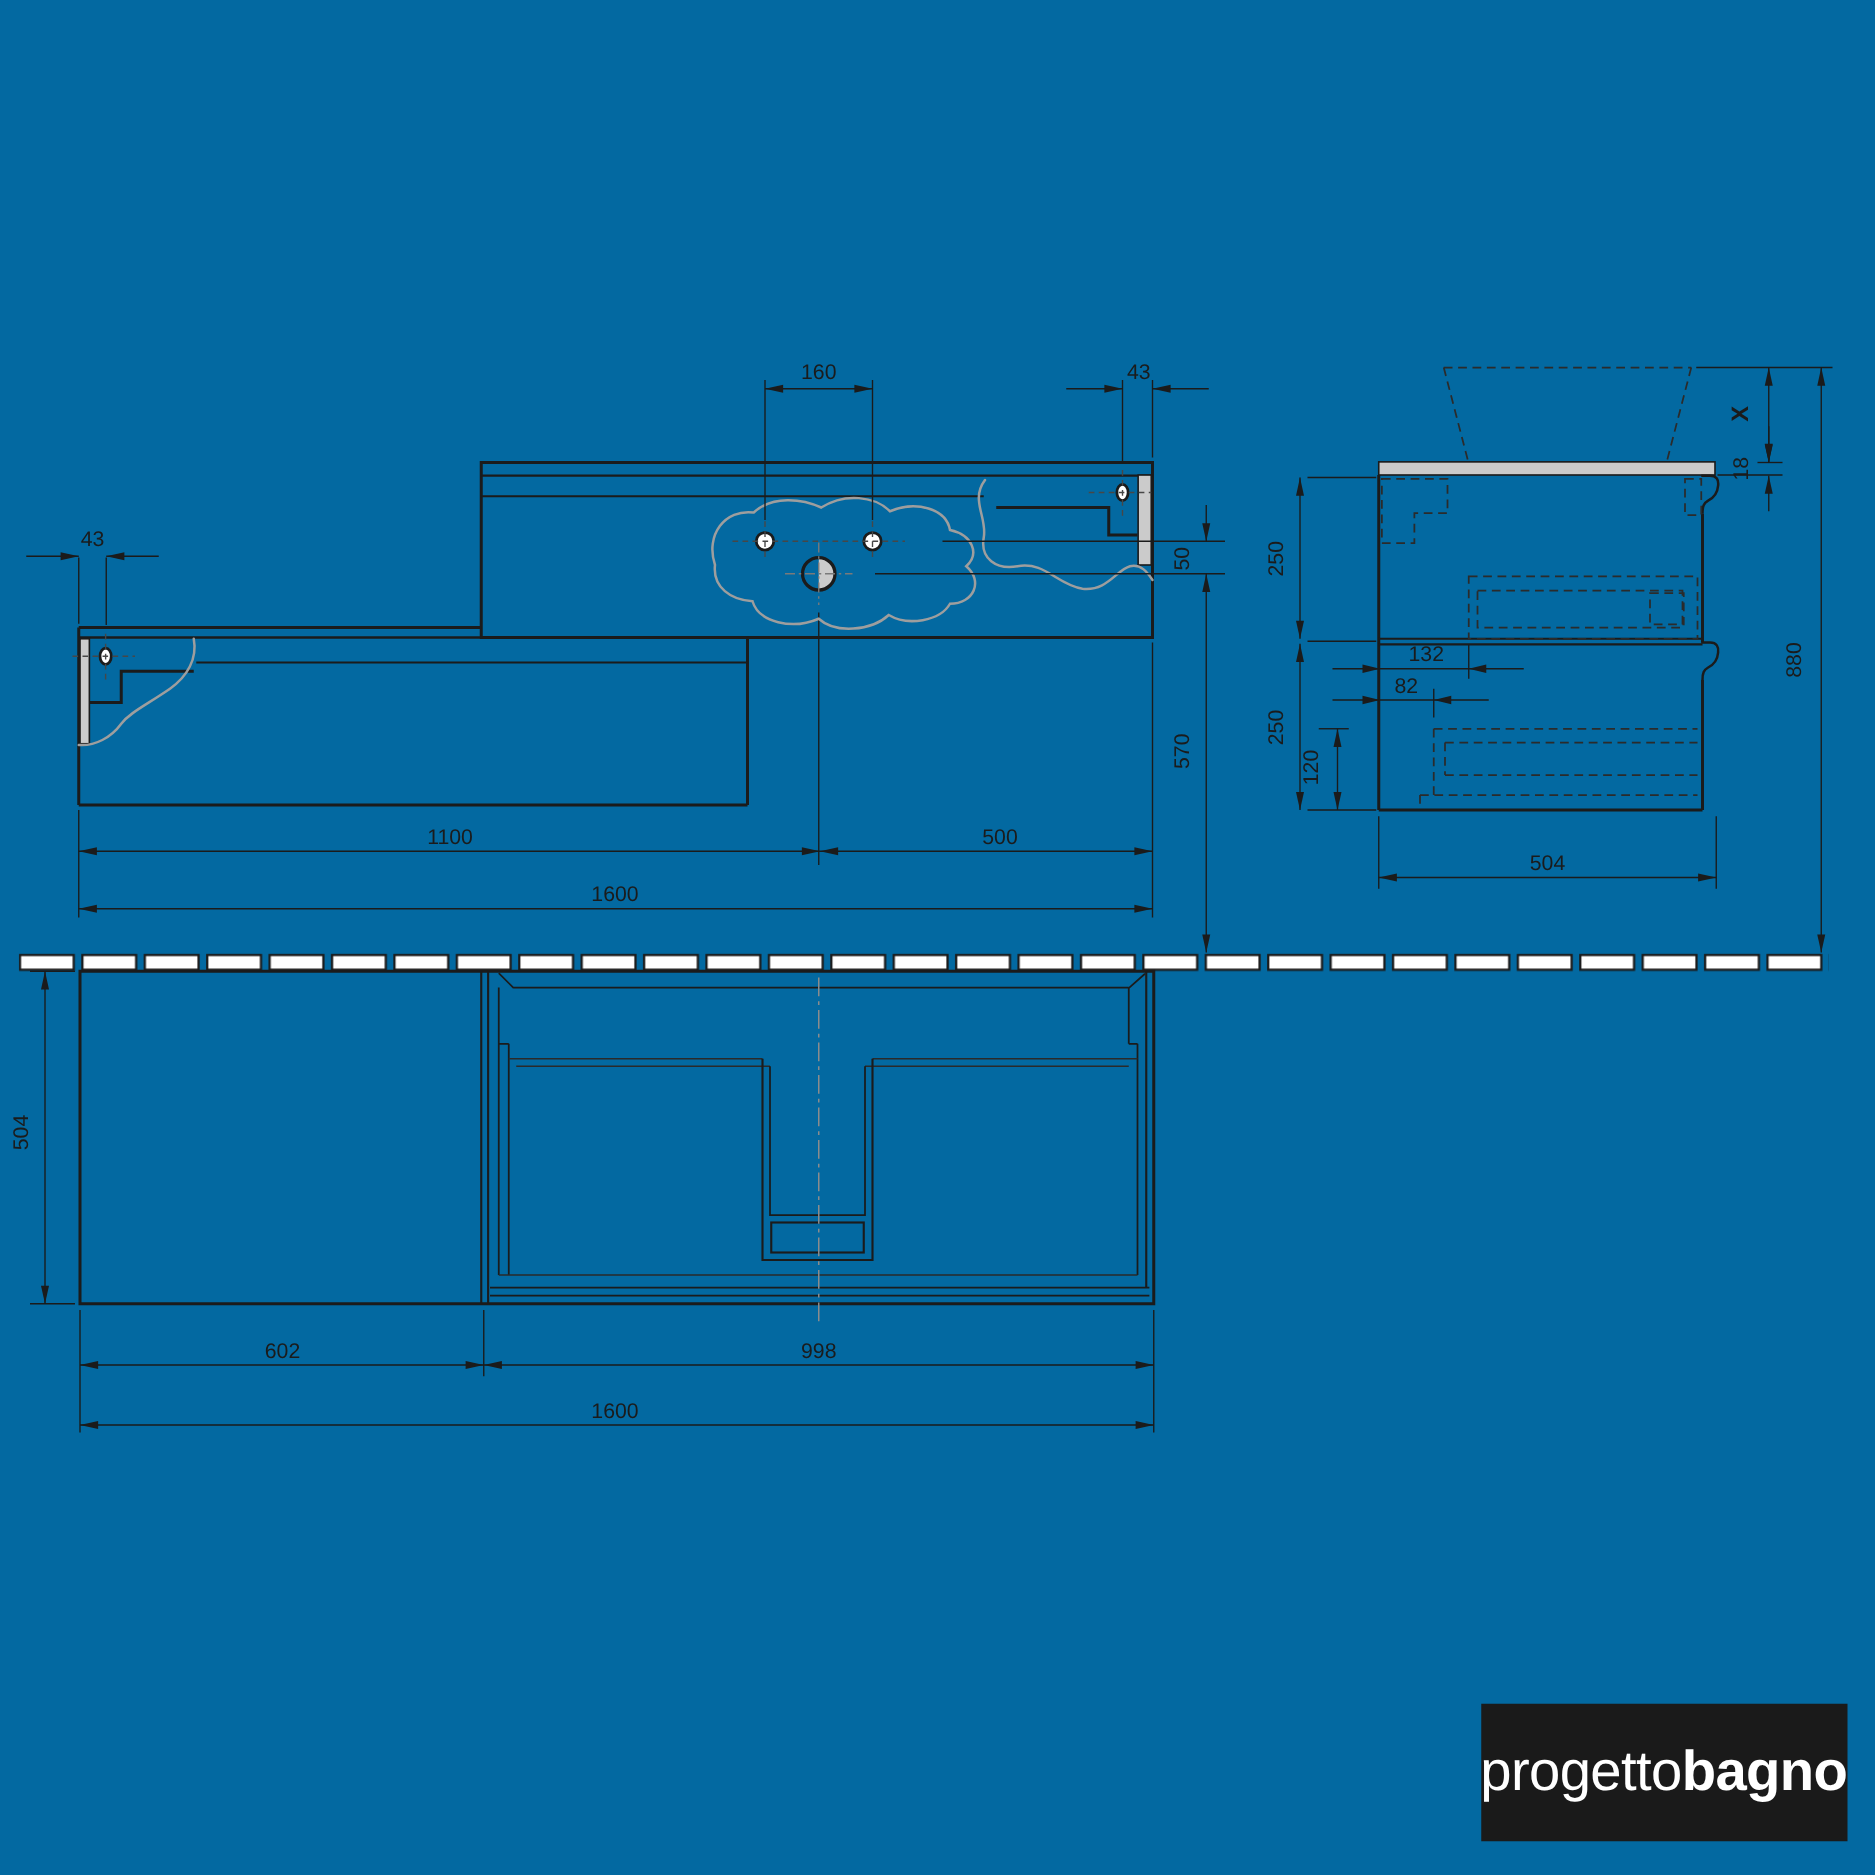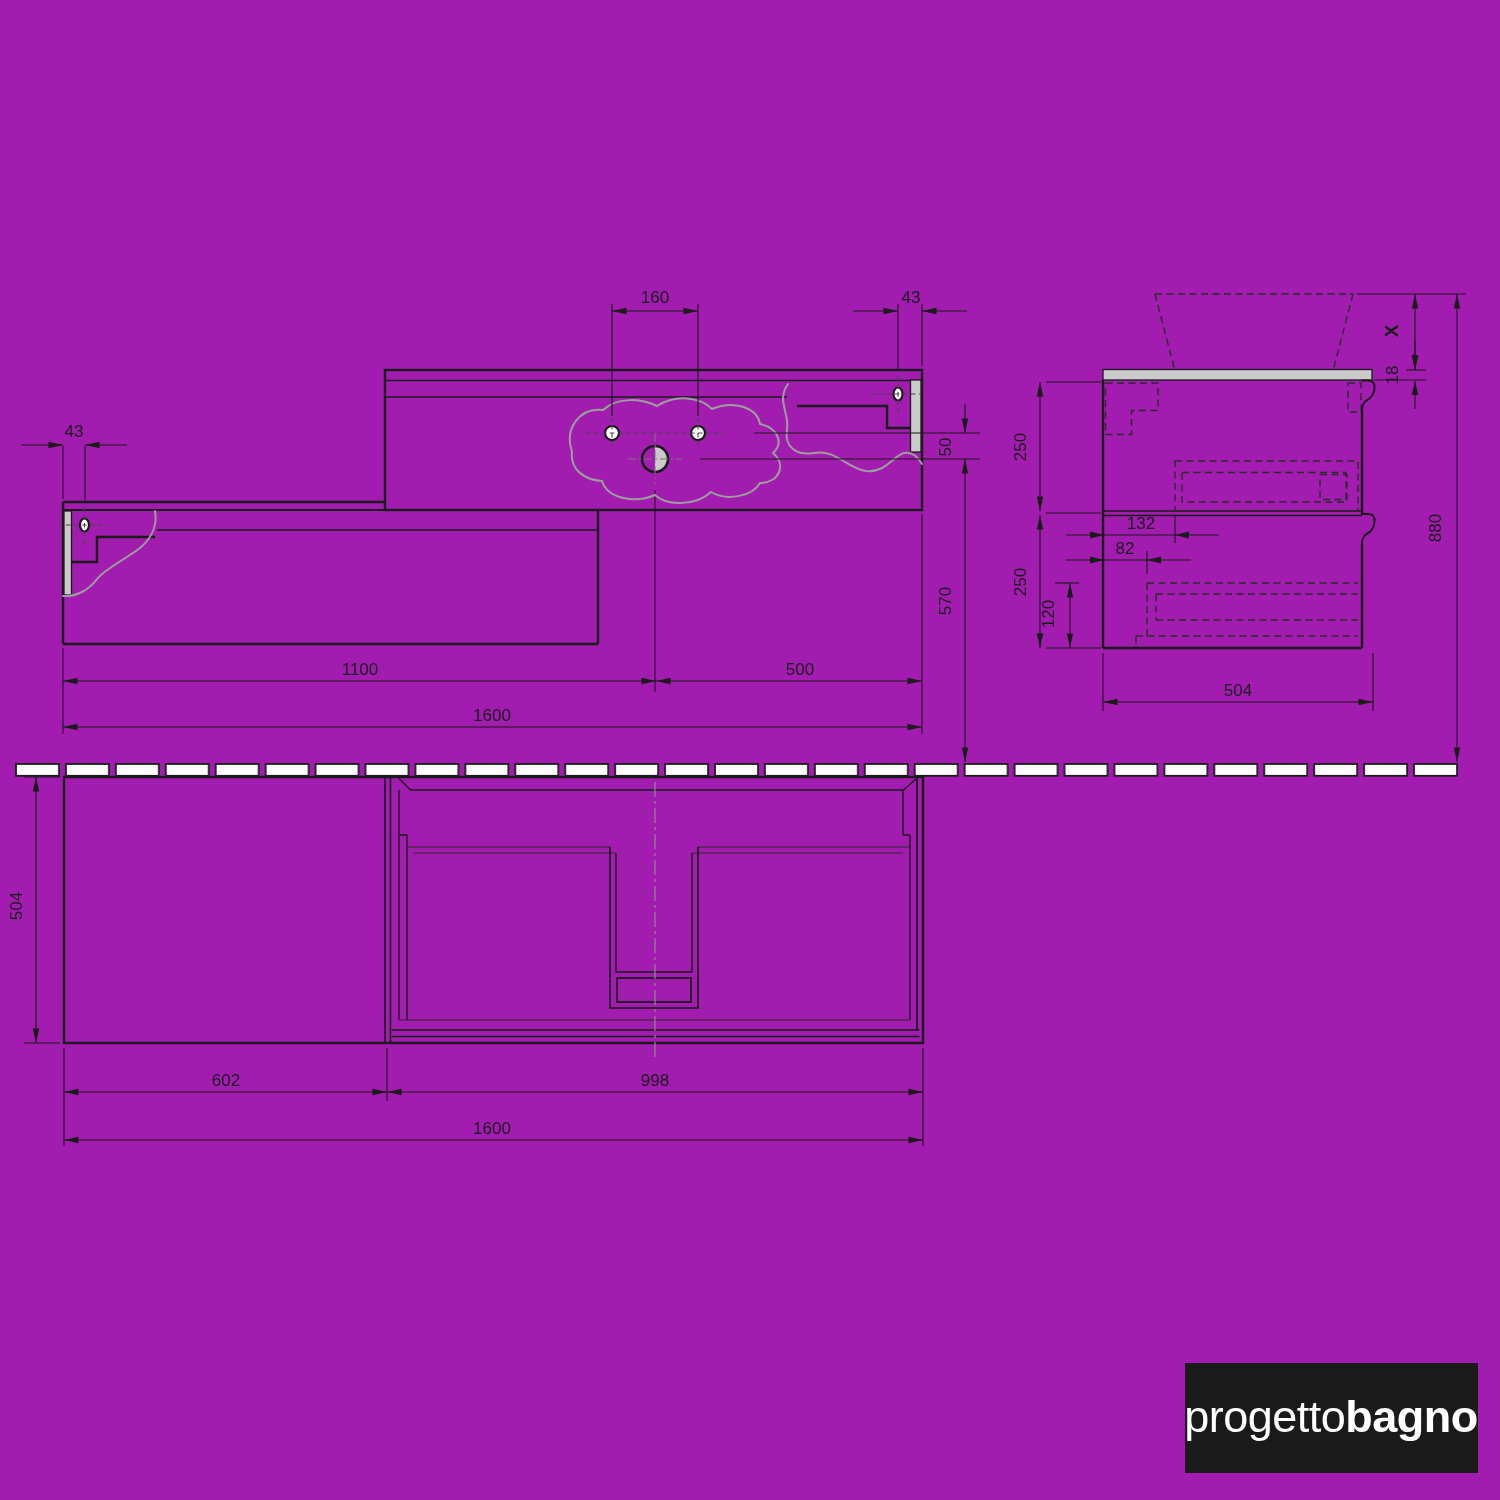--- a/index.html
+++ b/index.html
@@ -1,16 +1,16 @@
 <!DOCTYPE html>
 <html><head>
 <meta charset="utf-8">
 <style>
   html,body{margin:0;padding:0;background:#fff;}
-  .canvas{position:relative;width:1500px;height:1500px;background:#a21caf;overflow:hidden;
+  .canvas{position:relative;width:1500px;height:1500px;background:#0369a1;overflow:hidden;
           font-family:"Liberation Sans",sans-serif;}
   svg{display:block;}
   
   .s24{stroke:#1b1b1b;stroke-width:2.4;fill:none;}
   .s20{stroke:#1b1b1b;stroke-width:2;fill:none;}
   .s17{stroke:#1b1b1b;stroke-width:1.7;fill:none;}
   .s14{stroke:#1b1b1b;stroke-width:1.4;fill:none;}
   .s12{stroke:#2a2a2a;stroke-width:1.2;fill:none;}
   .dim{stroke:#1b1b1b;stroke-width:1.1;fill:none;}
   .dash{stroke:#2b2b2b;stroke-width:1.4;fill:none;stroke-dasharray:7 4.5;}

